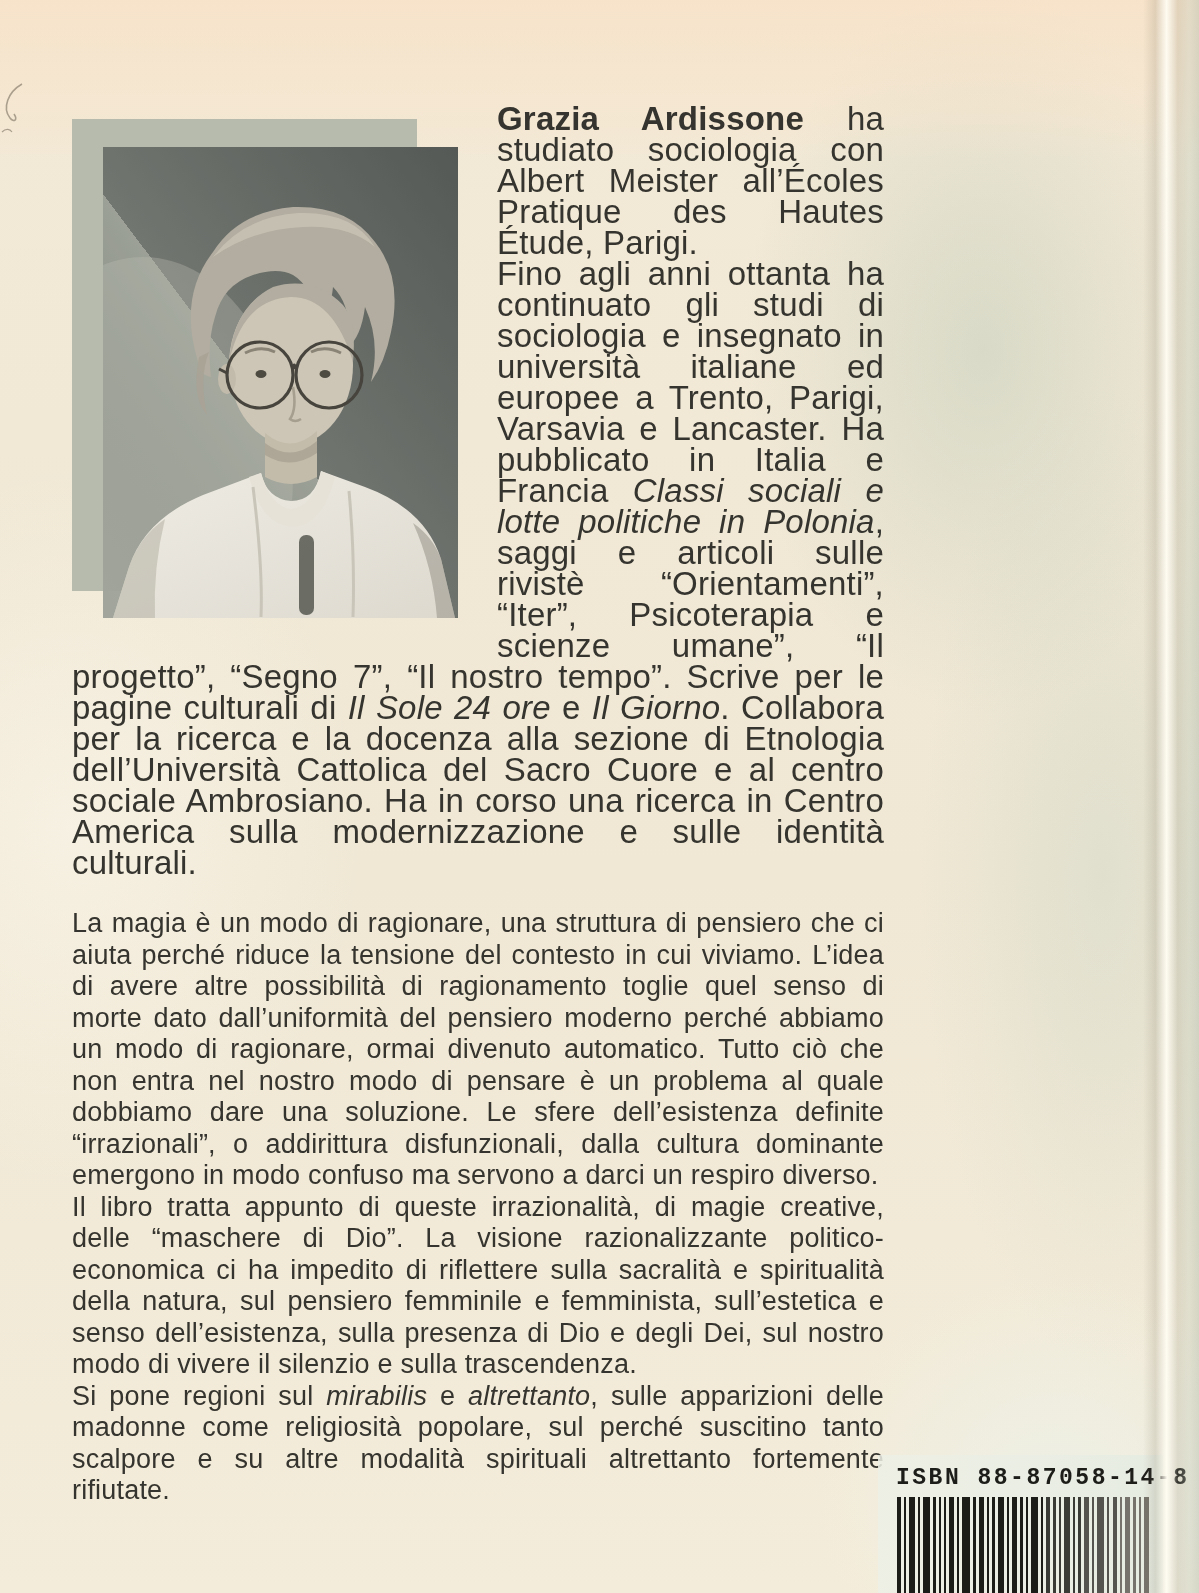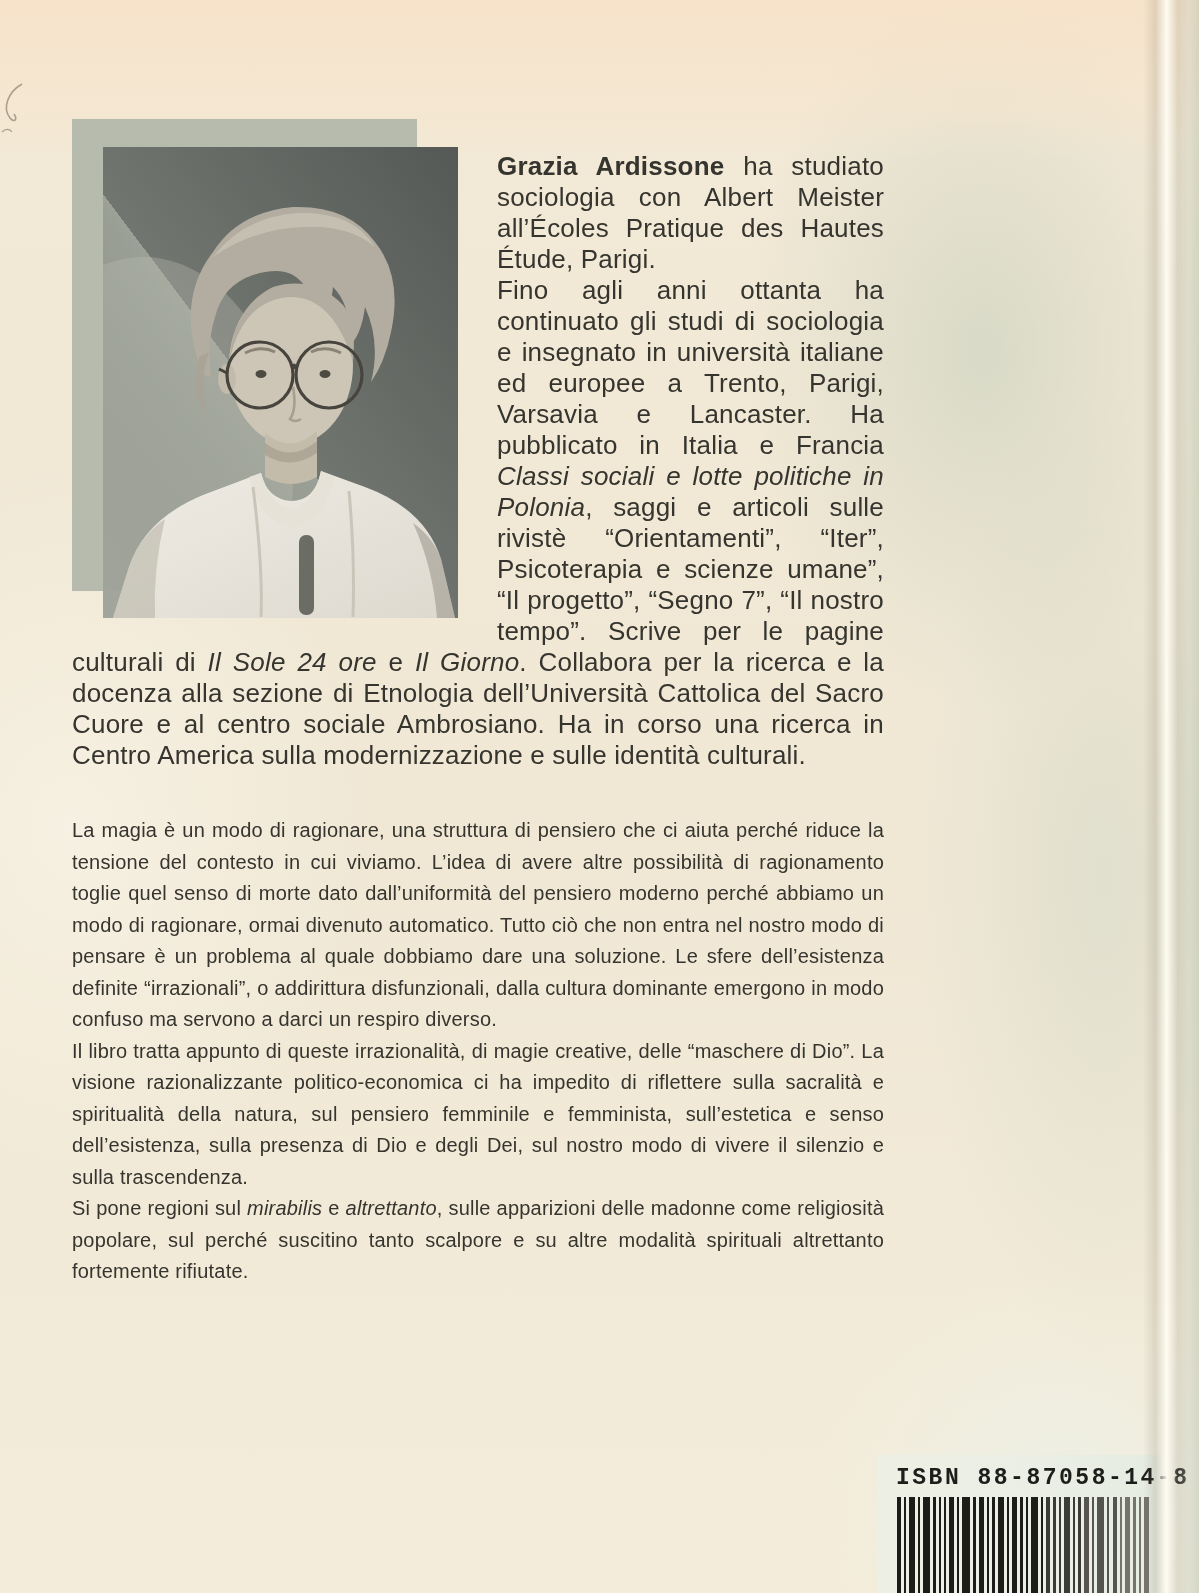--- a/index.html
+++ b/index.html
@@ -70,33 +70,32 @@
     background: #b6bbae;
   }
   .photo-frame {
     position: absolute;
     left: 31px; top: 28px;
     width: 355px; height: 471px;
   }
   .photo-frame svg { display: block; }
 
   .bio {
-    font-size: 26px;
+    font-size: 33px;
     line-height: 31px;
     text-align: justify;
     letter-spacing: 0.2px;
-    margin-top: 48px;
   }
   .bio .author-name { font-weight: bold; }
   .bio i, .description i { }
 
   .description {
     clear: none;
-    margin-top: 44px;
-    font-size: 20px;
+    margin-top: 30px;
+    font-size: 27px;
     line-height: 31.5px;
     text-align: justify;
     letter-spacing: 0.2px;
   }
   .description p { margin: 0; }
 
   .isbn-block {
     position: absolute;
     left: 878px; top: 1455px;
     width: 285px; height: 138px;

